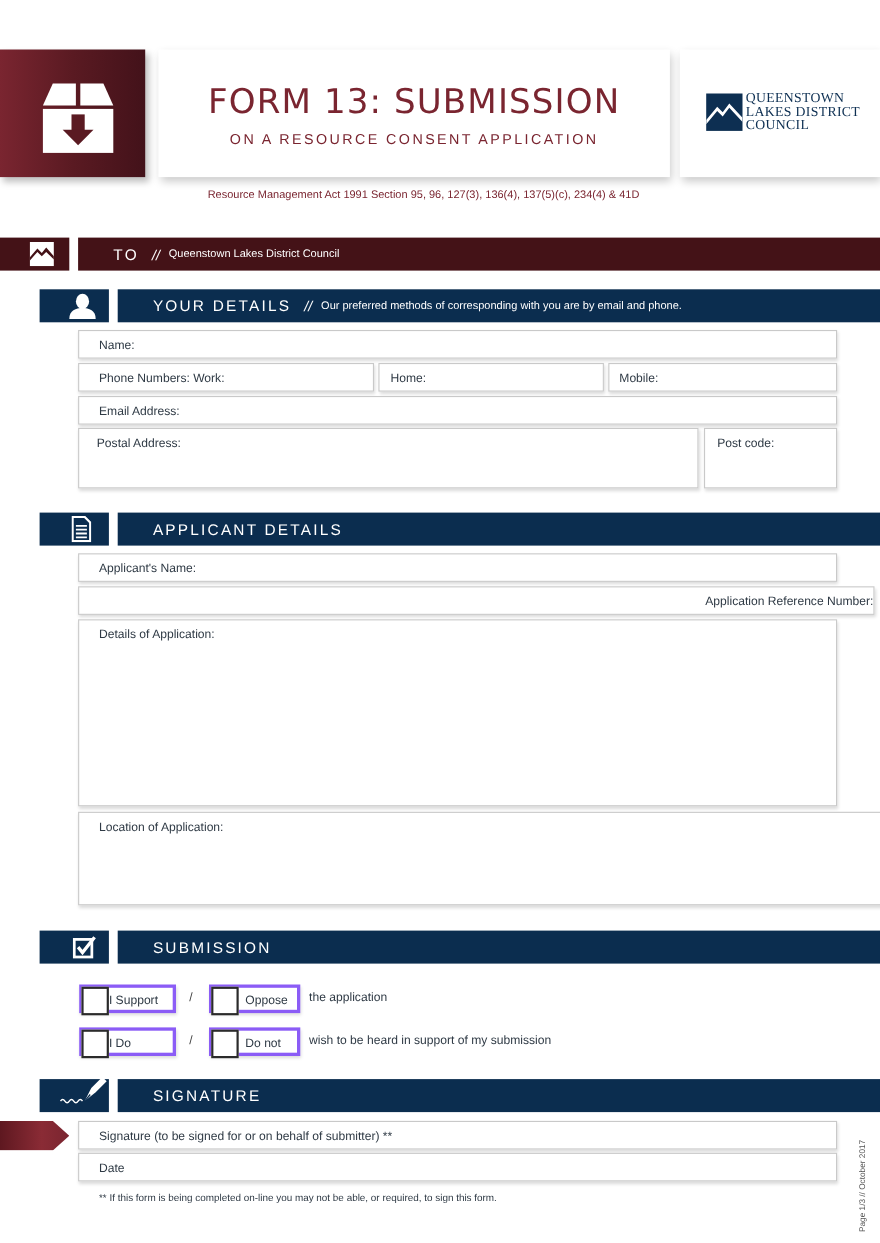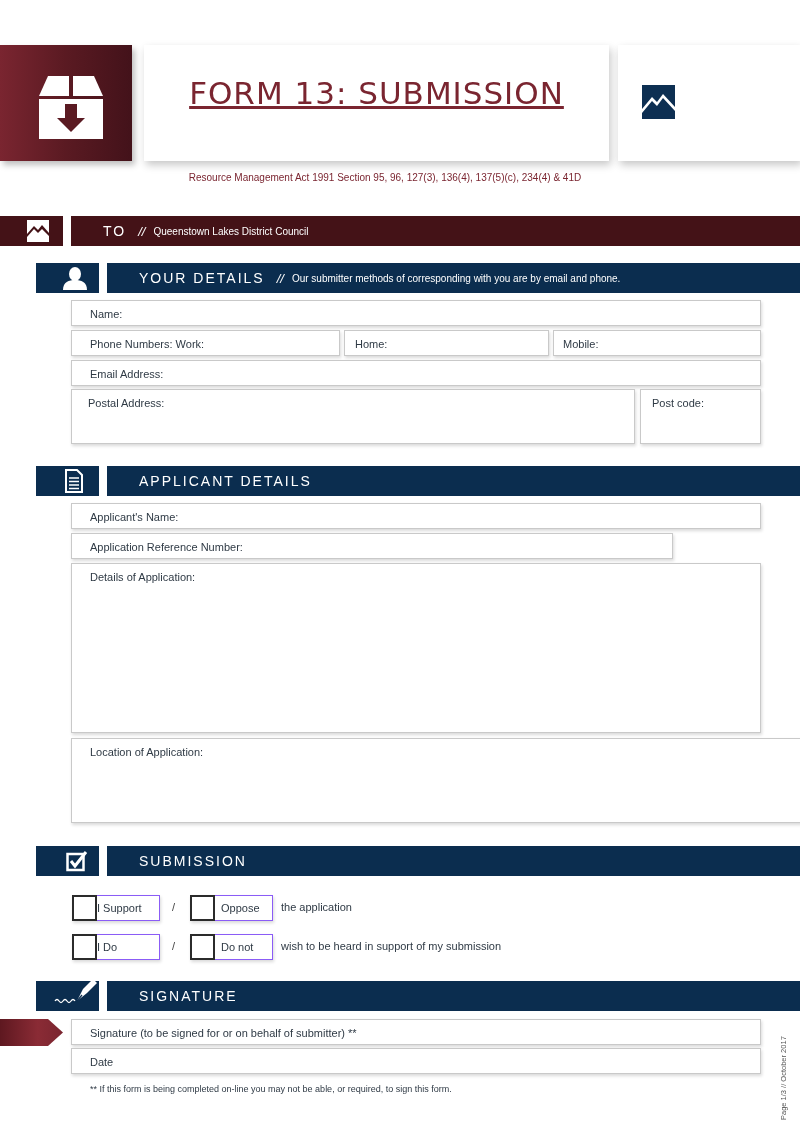--- a/index.html
+++ b/index.html
@@ -13,21 +13,21 @@
       box-shadow: 3px 4px 6px rgba(0,0,0,0.25);
     }
     .hdr-icon-box svg { position: absolute; left: 36px; top: 27px; }
     .hdr-title-box {
       position: absolute; left: 144px; top: 45px; width: 465px; height: 116px;
       background: #fff; box-shadow: 2px 4px 8px rgba(0,0,0,0.22);
       text-align: center;
     }
     .hdr-title {
       margin-top: 30px; font-size: 31px; color: #7a2530; letter-spacing: 1px;
-      font-family: "DejaVu Sans", sans-serif; font-weight: normal; text-decoration: underline;
+      font-family: "DejaVu Sans", sans-serif; font-weight: normal;
     }
     .hdr-subtitle {
       margin-top: 8px; font-size: 13px; color: #7a2530; letter-spacing: 2.2px;
     }
     .hdr-logo-box {
       position: absolute; left: 618px; top: 45px; width: 182px; height: 116px;
       background: #fff; box-shadow: 2px 4px 8px rgba(0,0,0,0.22);
     }
     .logo-mark { position: absolute; left: 24px; top: 40px; width: 33px; height: 34px; background: #0d2f52; }
     .logo-text {
@@ -56,21 +56,21 @@
 
     
     .field {
       position: absolute; background: #fff; border: 1px solid #c9c9c9;
       box-shadow: 1px 2px 3px rgba(0,0,0,0.15);
       font-size: 11px; color: #2f3a45; padding: 7px 0 0 18px;
     }
 
     
     .cb-wrap {
-      position: absolute; height: 26px; background: #fff; border: 1px solid #8b5cf6;
+      position: absolute; height: 26px; background: #fff; border: 3px solid #8b5cf6;
       box-shadow: 1px 2px 3px rgba(0,0,0,0.15); font-size: 11px; display: flex; align-items: center;
     }
     .cb {
       position: absolute; left: -1px; top: -1px; width: 25px; height: 26px;
       border: 2px solid #2b2b2b; background: #fff;
     }
     .cb-label { position: absolute; left: 24px; top: 6px; }
     .slash { position: absolute; font-size: 11px; color: #444; }
     .cb-tail { position: absolute; font-size: 11px; color: #2f3a45; }
 
@@ -93,28 +93,34 @@
     <path d="M3 24 L12 4 L33 4 L33 24 Z" fill="#fff"></path>
     <path d="M37 24 L37 4 L58 4 L67 24 Z" fill="#fff"></path>
     <rect x="3" y="27" width="64" height="40" fill="#fff"></rect>
     <rect x="29" y="32" width="12" height="16" fill="#5a1a22"></rect>
     <path d="M21 46 L49 46 L35 60 Z" fill="#5a1a22"></path>
   </svg>
 </div>
 
 <div class="hdr-title-box">
   <div class="hdr-title">FORM 13: SUBMISSION</div>
+  <div class="hdr-subtitle">ON A RESOURCE CONSENT APPLICATION</div>
 </div>
 
 <div class="hdr-logo-box">
   <div class="logo-mark">
     <svg width="33" height="34" viewBox="0 0 33 34">
       <path d="M0 24 L10 12 L15 17 L21 9 L33 22 L33 26 L21 13 L15 21 L10 16 L0 28 Z" fill="#fff"></path>
     </svg>
   </div>
+  <div class="logo-text">
+    <div>QUEENSTOWN</div>
+    <div>LAKES DISTRICT</div>
+    <div>COUNCIL</div>
+  </div>
 </div>
 
 <div class="act-line">Resource Management Act 1991 Section 95, 96, 127(3), 136(4), 137(5)(c), 234(4) &amp; 41D</div>
 
 <div class="sec-icon maroon" style="top:216px;">
   <svg width="22" height="22" viewBox="0 0 22 22" style="right:14px;top:4px;">
     <rect x="0" y="0" width="22" height="22" fill="#fff"></rect>
     <path d="M0 14 L7 6 L11 10 L15 5 L22 13 L22 16 L15 9 L11 13 L7 9 L0 17 Z" fill="#441217"></path>
   </svg>
 </div>
@@ -126,21 +132,21 @@
 
 <div class="sec-icon navy" style="top:263px;">
   <svg width="26" height="24" viewBox="0 0 26 24" style="right:11px;top:3px;">
     <ellipse cx="13" cy="8" rx="6" ry="7" fill="#fff"></ellipse>
     <path d="M1 24 C1 16 7 14 13 14 C19 14 25 16 25 24 Z" fill="#fff"></path>
   </svg>
 </div>
 <div class="sec-bar navy" style="top:263px;">
   <span class="sec-title">YOUR DETAILS</span>
   <span class="sec-sep">//</span>
-  <span class="sec-sub">Our submitter methods of corresponding with you are by email and phone.</span>
+  <span class="sec-sub">Our preferred methods of corresponding with you are by email and phone.</span>
 </div>
 
 <div class="field" style="left:71px;top:300px;width:690px;height:26px;">
   <span>Name:</span>
 </div>
 <div class="field" style="left:71px;top:330px;width:269px;height:26px;">
   <span>Phone Numbers:  Work:</span>
 </div>
 <div class="field" style="left:344px;top:330px;width:205px;height:26px;padding-left:10px;">
   <span>Home:</span>
@@ -164,21 +170,21 @@
     <path d="M4 9 L14 9 M4 12.5 L14 12.5 M4 16 L14 16 M4 19.5 L14 19.5" stroke="#fff" stroke-width="1.6"></path>
   </svg>
 </div>
 <div class="sec-bar navy" style="top:466px;">
   <span class="sec-title">APPLICANT DETAILS</span>
 </div>
 
 <div class="field" style="left:71px;top:503px;width:690px;height:26px;">
   <span>Applicant's Name:</span>
 </div>
-<div class="field" style="left:71px;top:533px;width:602px;height:26px;">
+<div class="field" style="left:71px;top:533px;width:724px;height:26px;text-align:right;">
   <span>Application Reference Number:</span>
 </div>
 <div class="field" style="left:71px;top:563px;width:690px;height:170px;">
   <span>Details of Application:</span>
 </div>
 <div class="field" style="left:71px;top:738px;width:787px;height:85px;">
   <span>Location of Application:</span>
 </div>
 
 <div class="sec-icon navy" style="top:846px;">

